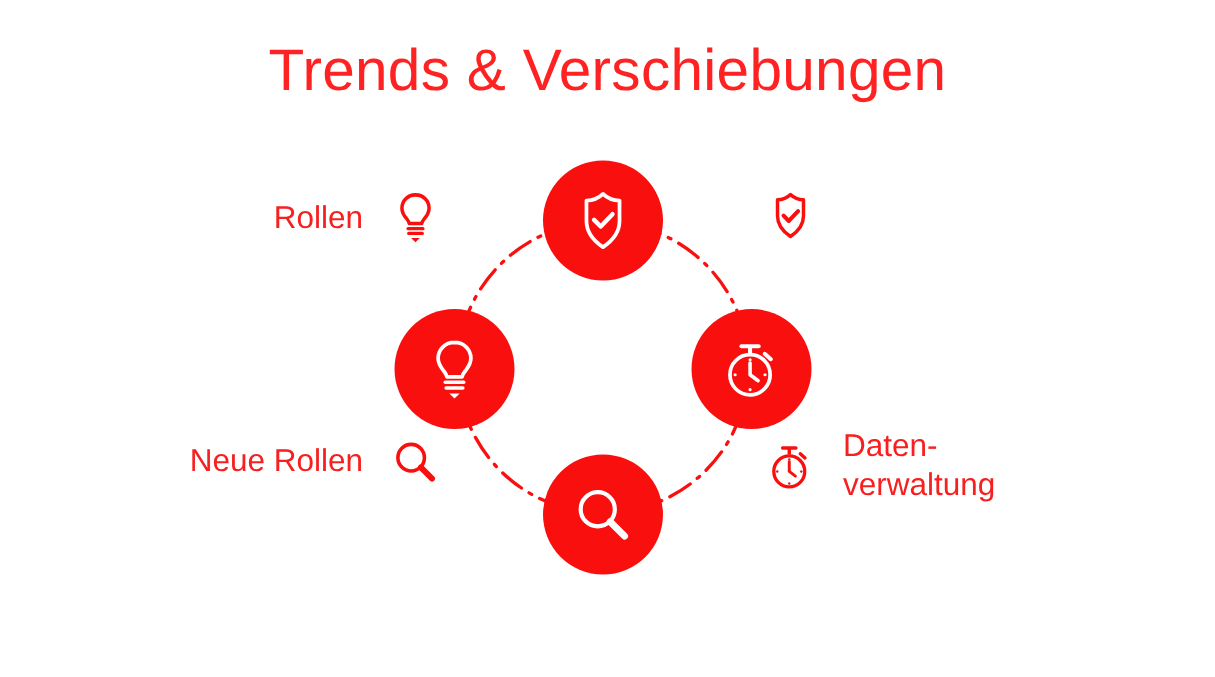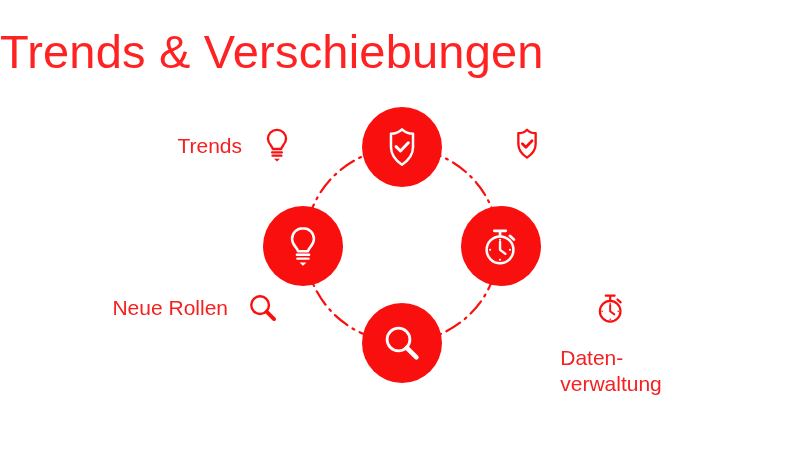--- a/index.html
+++ b/index.html
@@ -19,22 +19,22 @@
     height: 451px;
     background: #ffffff;
   }
 
   
   .title {
     position: absolute;
     top: 26px;
     left: 0;
     width: 810px;
-    text-align: left;
-    font-size: 47px;
+    text-align: center;
+    font-size: 39px;
     font-weight: 400;
     letter-spacing: 0.2px;
     color: #ff2222;
     line-height: 1.12;
     white-space: nowrap;
   }
 
   
   .diagram {
     position: absolute;
@@ -101,32 +101,31 @@
     width: 148px;
     justify-content: flex-end;
   }
   .sat-selfservice {
     left: 506px;
     top: 123px;
     width: 210px;
     justify-content: flex-start;
   }
   .sat-rollen {
-    left: 72px;
+    left: 86px;
     top: 285px;
     width: 212px;
     justify-content: flex-end;
     align-items: center;
   }
   .sat-daten {
     left: 506px;
     top: 285px;
     width: 210px;
     justify-content: flex-start;
-    flex-direction: column;
   }
   .sat-cloud .sat-label,
   .sat-rollen .sat-label { text-align: right; }
   .sat-selfservice .sat-label,
   .sat-daten .sat-label { text-align: left; }
 </style>
 </head>
 <body>
 
 <div class="slide">
@@ -173,21 +172,21 @@
     </div>
 
     <div class="hub hub-bottom">
       <svg width="44" height="44" viewBox="0 0 44 44">
         <circle cx="18.5" cy="18.5" r="11.4" fill="none" stroke="#ffffff" stroke-width="2.8"></circle>
         <line x1="26.8" y1="26.8" x2="36.4" y2="36.4" stroke="#ffffff" stroke-width="4.6" stroke-linecap="round"></line>
       </svg>
     </div>
 
     <div class="sat sat-cloud">
-      <span class="sat-label">Trends</span>
+      <span class="sat-label">Rollen</span>
       <span class="sat-icon">
         <svg width="30" height="40" viewBox="0 0 34 46">
           <path d="M17 4.5c-6 0-10.4 4.6-10.4 10.2 0 3.8 1.9 6 3.5 7.9
                    1.2 1.5 1.9 2.5 2.1 3.9h9.6c0.2-1.4 0.9-2.4 2.1-3.9
                    1.6-1.9 3.5-4.1 3.5-7.9C27.4 9.1 23 4.5 17 4.5z" fill="none" stroke="#fa0f0f" stroke-width="2.7" stroke-linejoin="round" stroke-linecap="round"></path>
           <line x1="11.3" y1="30.4" x2="22.7" y2="30.4" stroke="#fa0f0f" stroke-width="2.5" stroke-linecap="round"></line>
           <line x1="11.8" y1="34.1" x2="22.2" y2="34.1" stroke="#fa0f0f" stroke-width="2.5" stroke-linecap="round"></line>
           <path d="M13.7 37.6h6.6L17 40.8z" fill="#fa0f0f"></path>
         </svg>
       </span>

